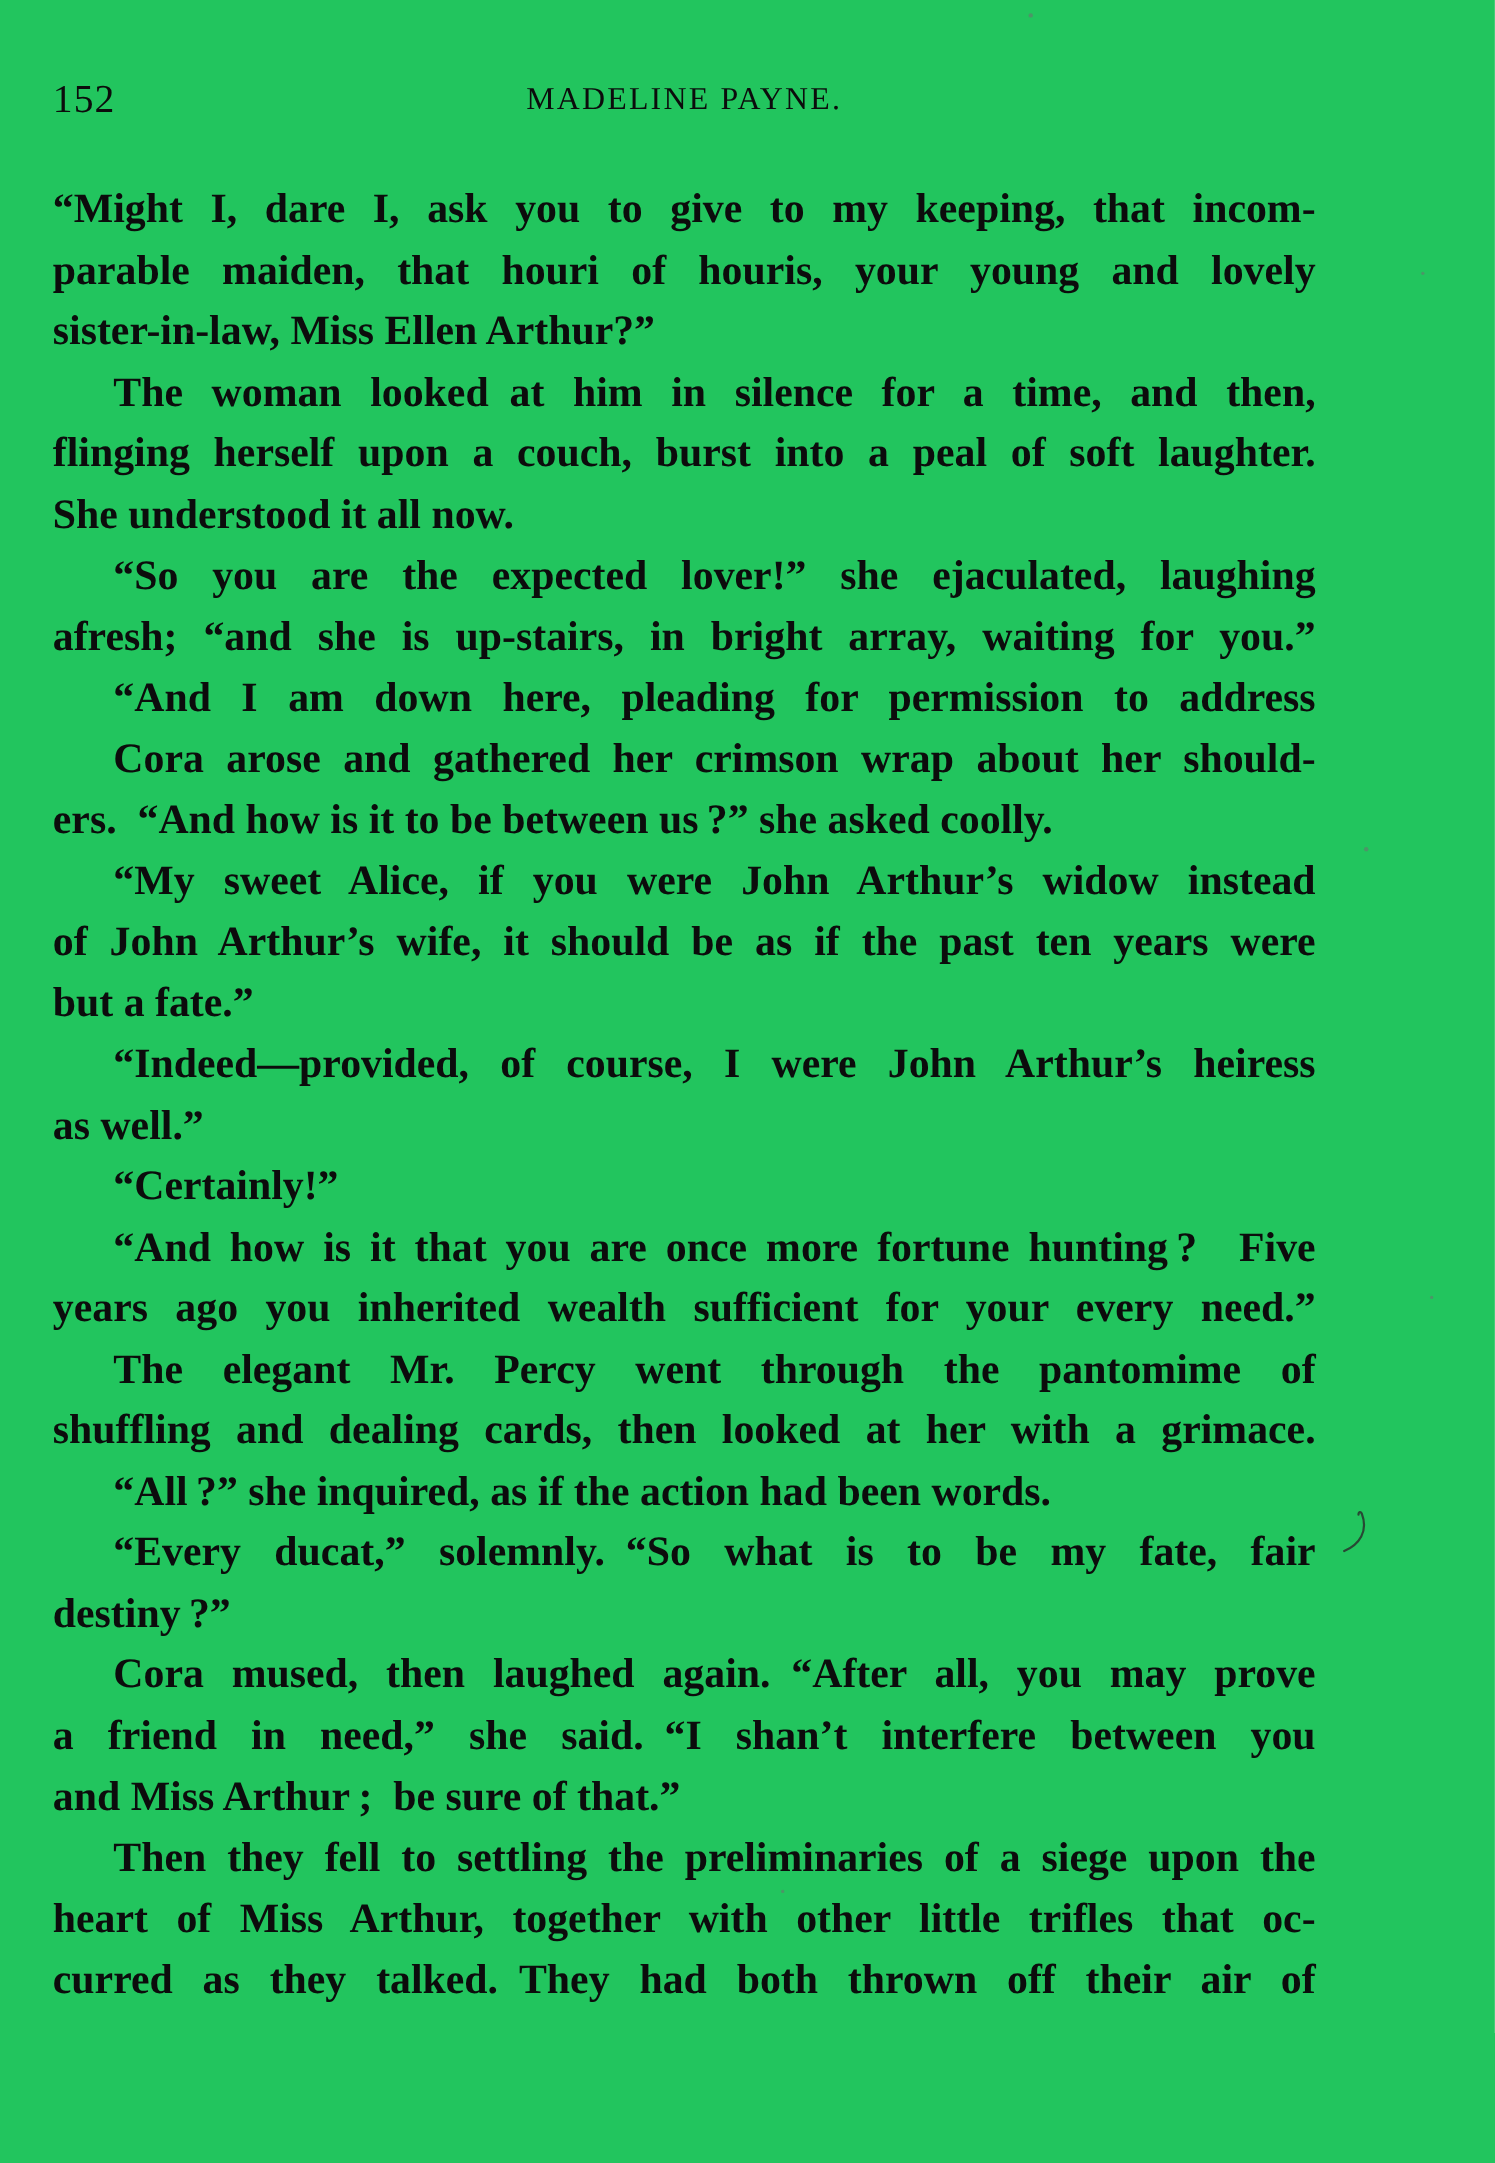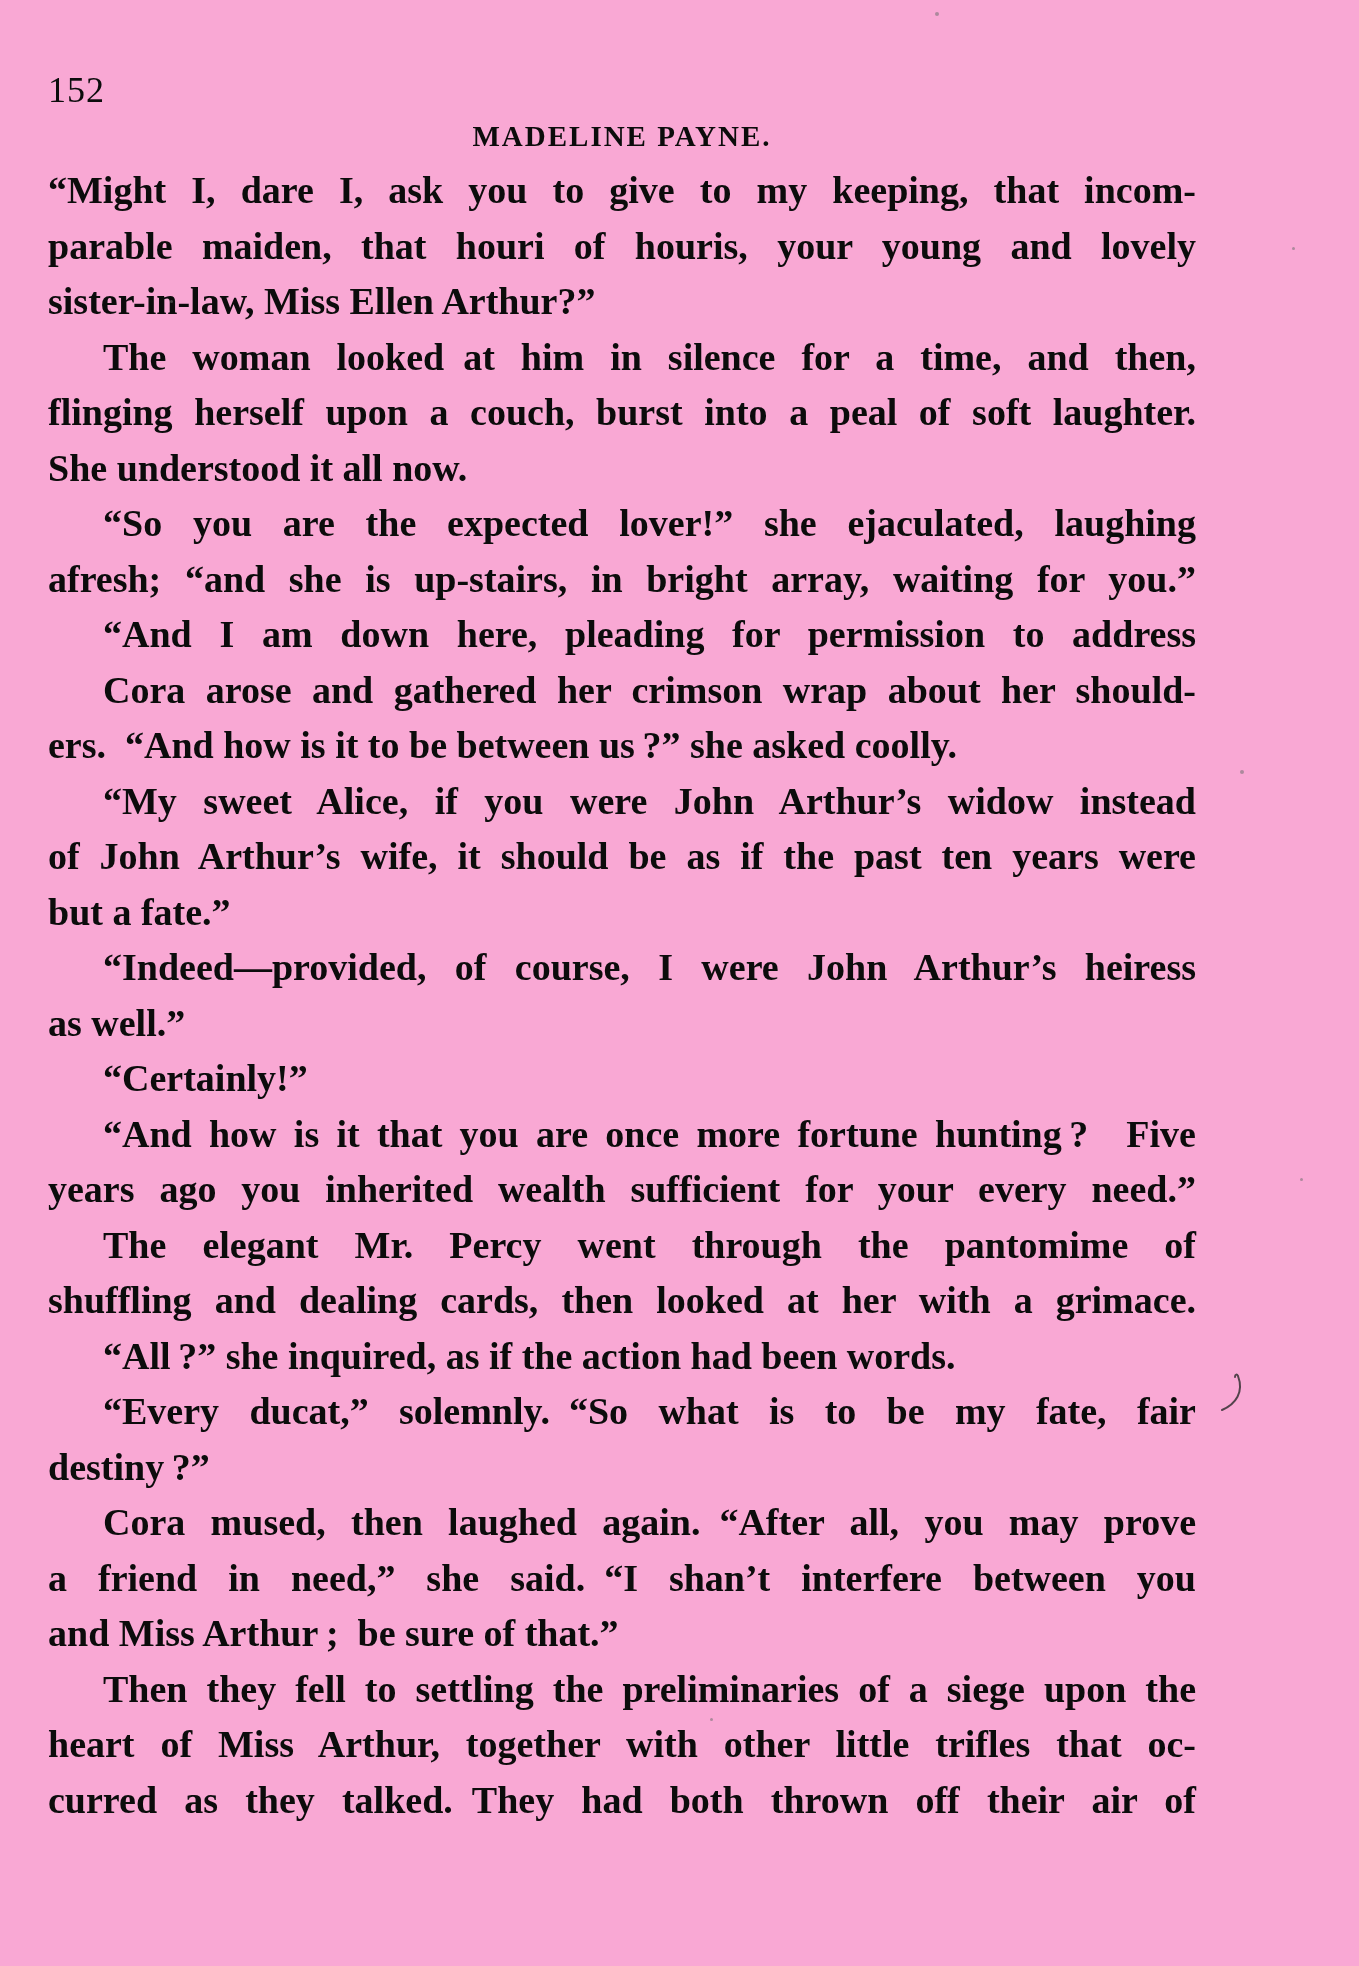--- a/index.html
+++ b/index.html
@@ -1,20 +1,20 @@
 <!DOCTYPE html>
 <html><head>
 <meta charset="utf-8">
 <style>
   html, body { margin: 0; padding: 0; background: #e8e8e8; }
   .page {
     position: relative;
     width: 1359px;
     height: 1966px;
-    background: #f9a8d4;
+    background: #22c55e;
     color: #0c0c0c;
     font-family: "Liberation Serif", "DejaVu Serif", serif;
     overflow: hidden;
     margin: 0 auto;
   }
   .header {
     position: absolute;
     top: 68px;
     left: 48px;
     width: 1148px;
@@ -25,23 +25,22 @@
     position: absolute;
     left: 0;
     top: 0;
     font-size: 36px;
     letter-spacing: 1px;
   }
   .running-title {
     display: block;
     text-align: center;
     font-size: 29px;
-    font-weight: bold;
+    font-weight: normal;
     letter-spacing: 2px;
-    margin-top: 46px;
   }
   .body {
     position: absolute;
     top: 163px;
     left: 48px;
     width: 1148px;
     font-size: 38px;
     line-height: 55.5px;
   }
   .line {

